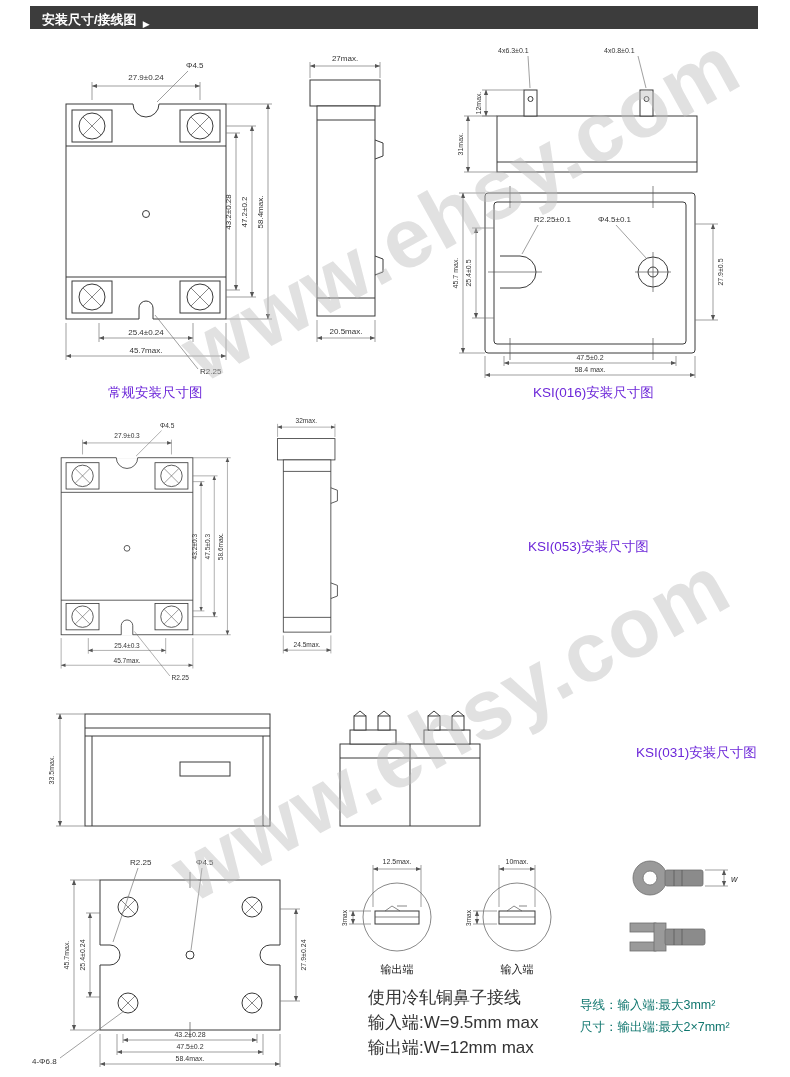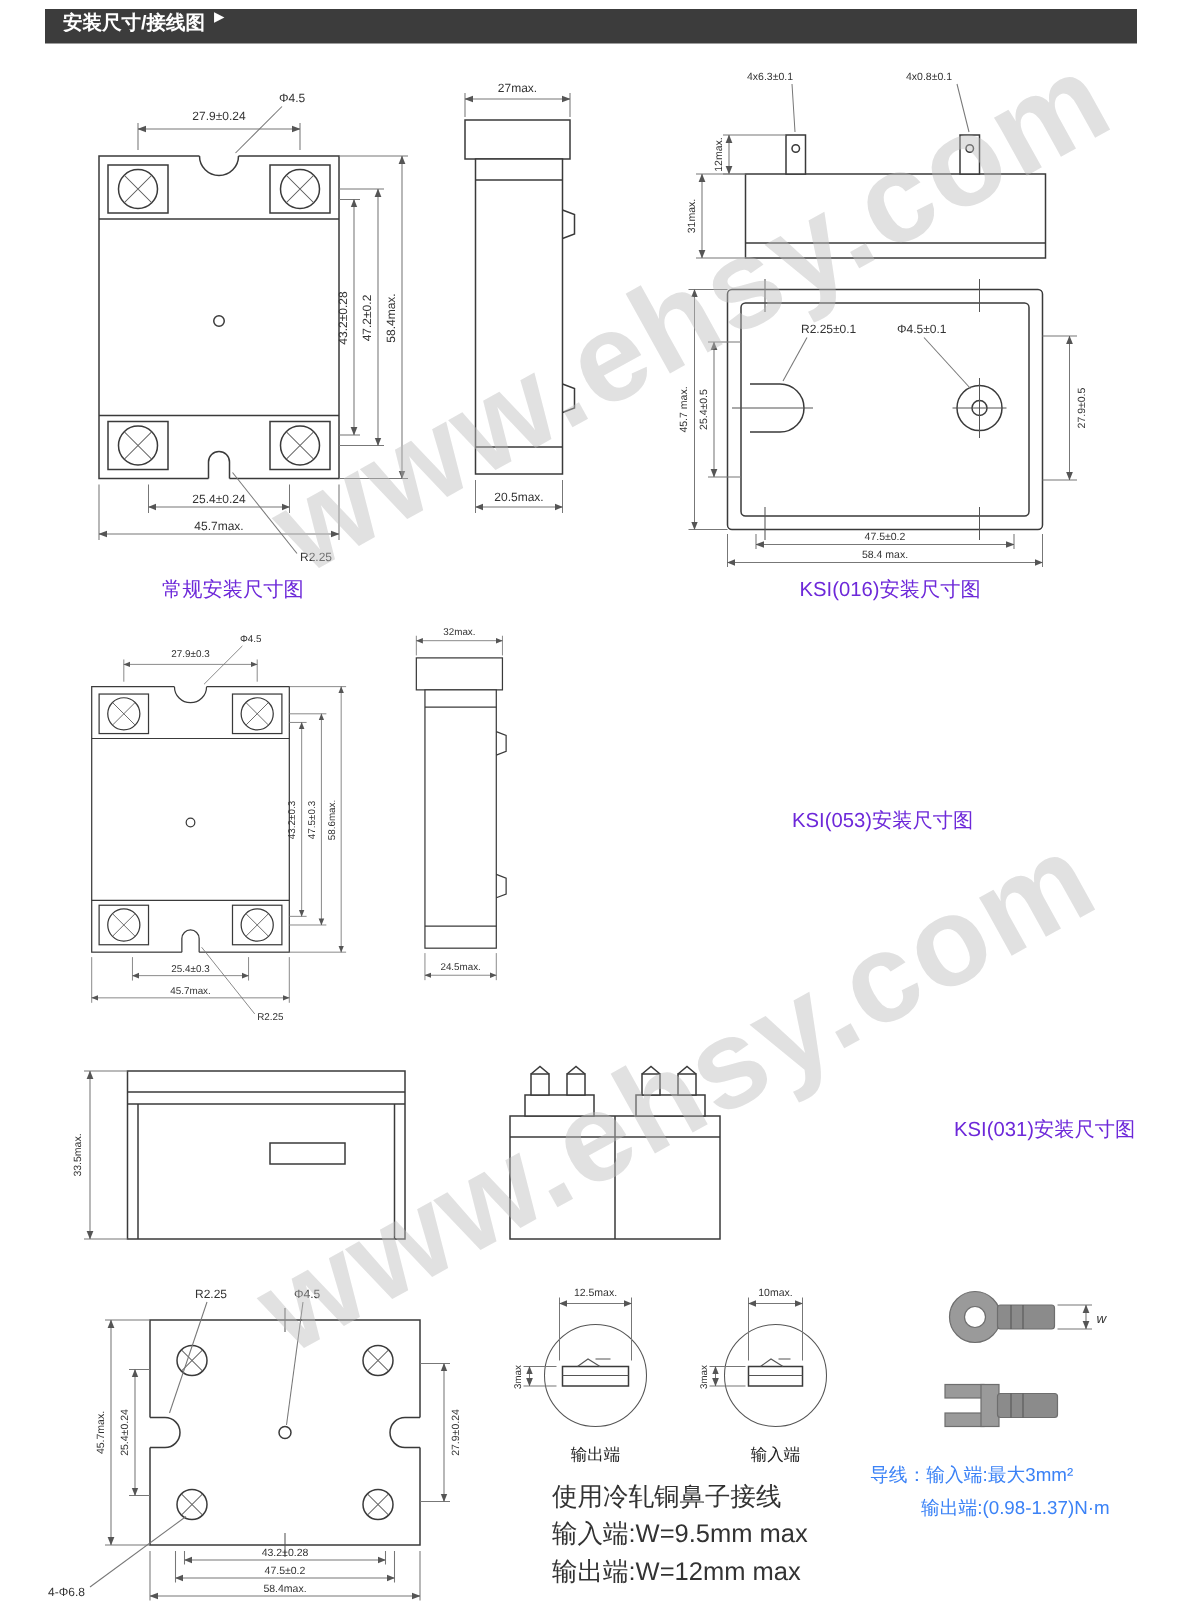--- a/index.html
+++ b/index.html
@@ -1,40 +1,40 @@
 <!DOCTYPE html>
 <html><head>
 <meta charset="utf-8">
 <style>
   html,body{margin:0;padding:0;background:#fff;}
   .page{position:relative;width:790px;height:1077px;background:#fff;overflow:hidden;
         font-family:"Liberation Sans","DejaVu Sans",sans-serif;color:#222;}
   .hdr{position:absolute;left:30px;top:6px;width:728px;height:23px;background:#3c3c3c;
-       color:#fff;display:flex;align-items:flex-start;box-sizing:border-box;padding-left:12px;
+       color:#fff;display:flex;align-items:flex-end;box-sizing:border-box;padding-left:12px;
        font-size:13px;font-weight:bold;z-index:3;}
   .hdr .arr{font-size:9px;margin-left:6px;}
   .seclabel{position:absolute;font-size:13.5px;color:#6d28d9;z-index:2;white-space:nowrap;}
   .drw{position:absolute;z-index:1;overflow:visible;}
   svg text{font-family:"Liberation Sans","DejaVu Sans",sans-serif;font-size:8px;fill:#333;}
   svg text.s7{font-size:7px;}
   svg text.s65{font-size:6.5px;}
   svg text.cjk{font-size:11px;fill:#222;}
   svg text.wlab{font-size:9px;font-style:italic;}
   .b{fill:none;stroke:#3a3a3a;stroke-width:1;}
   .bf{fill:#fff;stroke:#3a3a3a;stroke-width:1;}
   .t{fill:none;stroke:#555;stroke-width:.7;}
   .d{fill:none;stroke:#777;stroke-width:.7;}
   .dm{fill:none;stroke:#777;stroke-width:.7;marker-start:url(#ar);marker-end:url(#ar);}
   .m{fill:none;stroke:#fff;stroke-width:2.4;}
   .g1{fill:#9a9a9a;stroke:#6e6e6e;stroke-width:.8;}
   .g2{fill:#8b8b8b;stroke:#6e6e6e;stroke-width:.8;}
   .wm{position:absolute;font-size:84px;font-weight:bold;color:#bdbdbd;opacity:.45;
       transform:rotate(-29deg);white-space:nowrap;z-index:6;pointer-events:none;letter-spacing:2px;}
   .note{position:absolute;z-index:2;font-size:17px;line-height:25px;color:#333;white-space:nowrap;}
-  .specs{position:absolute;z-index:2;font-size:12.5px;line-height:22px;color:#3b82f6;white-space:nowrap;}
+  .specs{position:absolute;z-index:2;font-size:12.5px;line-height:22px;color:#0f766e;white-space:nowrap;margin-top:22px;}
   .specs .ind{padding-left:34px;}
 </style>
 </head>
 <body>
 
 <div class="page">
 
   <svg width="0" height="0" style="position:absolute">
     <defs>
       <marker id="ar" viewBox="0 0 10 10" refX="9.5" refY="5" markerWidth="8" markerHeight="8" orient="auto-start-reverse">
@@ -419,19 +419,19 @@
   </svg>
 
   <div class="note" style="left:368px;top:985px">
     <div>使用冷轧铜鼻子接线</div>
     <div>输入端:W=9.5mm  max</div>
     <div>输出端:W=12mm  max</div>
   </div>
 
   <div class="specs" style="left:580px;top:972px">
     <div>导线：输入端:最大3mm²</div>
-    <div class="ind">输出端:(0.98-1.37)N·m</div>
+    <div>尺寸：输出端:最大2×7mm²</div>
   </div>
 
   <div class="wm" style="left:150px;top:160px">www.ehsy.com</div>
   <div class="wm" style="left:140px;top:680px">www.ehsy.com</div>
 
 </div>
 
 </body></html>

